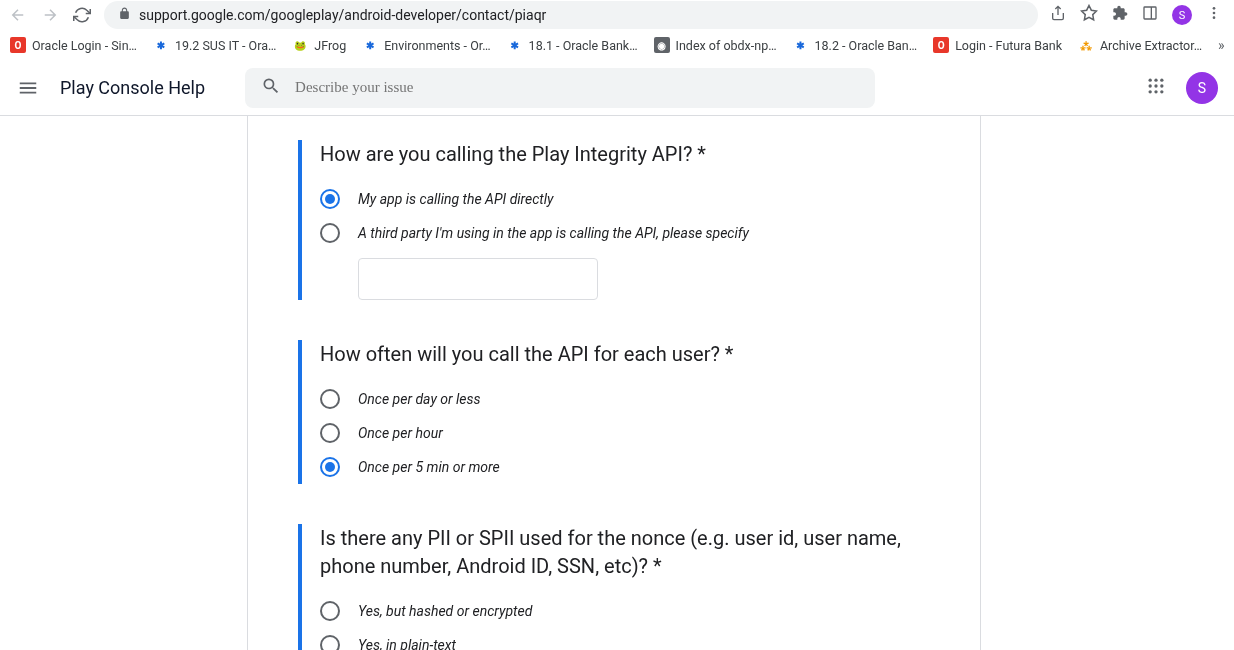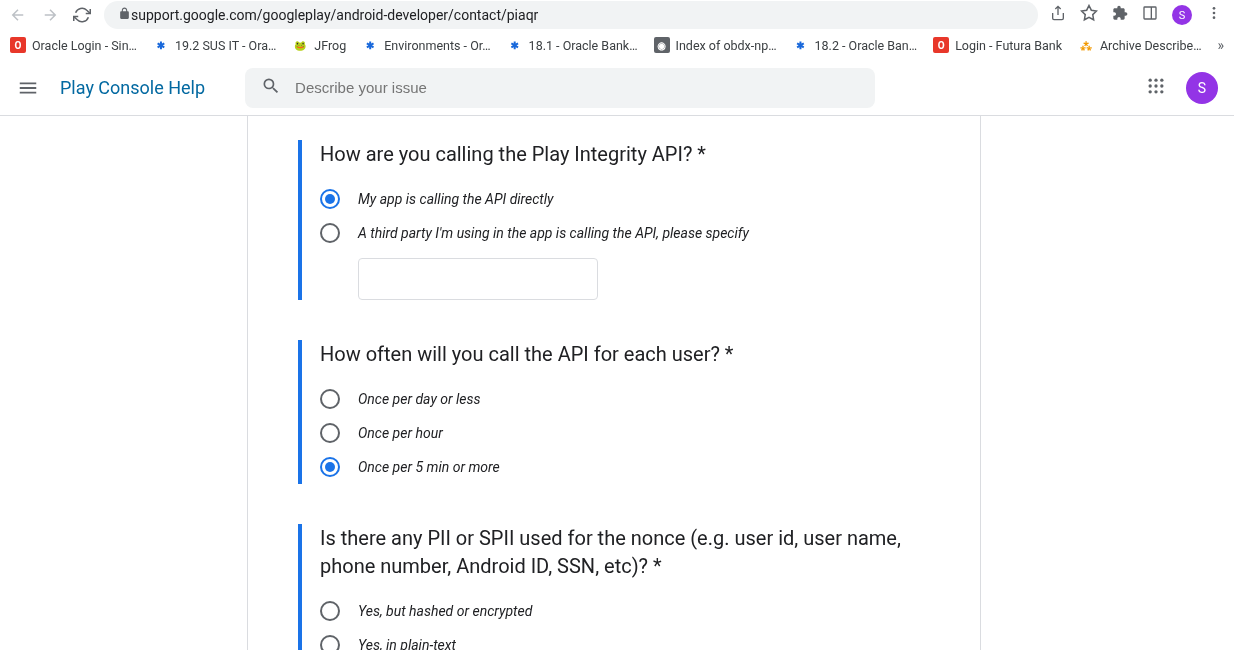--- a/index.html
+++ b/index.html
@@ -2,37 +2,37 @@
 <html><head>
   <meta charset="utf-8">
   <style>
     * { box-sizing: border-box; margin: 0; padding: 0; }
     body { font-family: 'Google Sans', Roboto, Arial, sans-serif; background: #fff; color: #202124; width: 1234px; height: 650px; overflow: hidden; }
     
     
     .chrome-toolbar { height: 30px; display: flex; align-items: center; padding: 0 8px; gap: 12px; }
     .nav-btn { width: 20px; height: 20px; display: flex; align-items: center; justify-content: center; color: #5f6368; }
     .nav-btn.disabled { color: #bdc1c6; }
-    .url-bar { flex: 1; height: 28px; background: #f1f3f4; border-radius: 14px; display: flex; align-items: center; padding: 0 14px; gap: 0; font-size: 14px; color: #202124; }
+    .url-bar { flex: 1; height: 28px; background: #f1f3f4; border-radius: 14px; display: flex; align-items: center; padding: 0 14px; gap: 8px; font-size: 14px; color: #202124; }
     .lock-icon { color: #5f6368; }
     .toolbar-right { display: flex; align-items: center; gap: 14px; color: #5f6368; padding-right: 4px; }
     .profile-badge-small { width: 20px; height: 20px; border-radius: 50%; background: #9334e6; color: white; font-size: 11px; display: flex; align-items: center; justify-content: center; }
     
     
     .bookmarks-bar { height: 30px; display: flex; align-items: center; padding: 0 10px; gap: 16px; font-size: 12.5px; color: #3c4043; }
     .bookmark { display: flex; align-items: center; gap: 6px; white-space: nowrap; }
     .bm-icon { width: 16px; height: 16px; display: flex; align-items: center; justify-content: center; border-radius: 2px; font-size: 10px; font-weight: bold; }
     .bm-overflow { margin-left: auto; color: #5f6368; font-size: 14px; }
     
     
     .app-header { height: 56px; border-bottom: 1px solid #dadce0; display: flex; align-items: center; padding: 0 16px; gap: 20px; }
     .hamburger { width: 24px; height: 24px; display: flex; align-items: center; justify-content: center; color: #5f6368; }
-    .app-title { font-size: 18px; color: #0369a1; }
+    .app-title { font-size: 18px; color: #0f172a; }
     .search-container { margin-left: 20px; width: 630px; height: 40px; background: #f1f3f4; border-radius: 8px; display: flex; align-items: center; padding: 0 16px; gap: 14px; }
-    .search-input { border: none; background: transparent; font-size: 15px; color: #5f6368; outline: none; flex: 1; }
+    .search-input { border: none; background: transparent; font-size: 15px; color: #5f6368; outline: none; flex: 1; font-family: Liberation Serif, serif; }
     .header-right { margin-left: auto; display: flex; align-items: center; gap: 16px; }
     .apps-grid { width: 24px; height: 24px; color: #5f6368; }
     .profile-badge { width: 32px; height: 32px; border-radius: 50%; background: #9334e6; color: white; font-size: 14px; display: flex; align-items: center; justify-content: center; }
     
     
     .content-wrapper { display: flex; height: calc(650px - 30px - 30px - 56px); }
     .left-space { width: 247px; }
     .main-content { width: 734px; border-left: 1px solid #dadce0; border-right: 1px solid #dadce0; padding: 24px 50px 0 50px; overflow-y: auto; }
     .right-space { flex: 1; }
     
@@ -127,21 +127,21 @@
     <div class="bookmark">
       <div class="bm-icon" style="background: rgb(255, 255, 255); color: rgb(24, 104, 219);">✱</div>
       <span>18.2 - Oracle Ban…</span>
     </div>
     <div class="bookmark">
       <div class="bm-icon" style="background: rgb(232, 55, 42); color: rgb(255, 255, 255);">O</div>
       <span>Login - Futura Bank</span>
     </div>
     <div class="bookmark">
       <div class="bm-icon" style="background: rgb(255, 255, 255); color: rgb(242, 153, 0);">⁂</div>
-      <span>Archive Describe…</span>
+      <span>Archive Extractor…</span>
     </div>
     <div class="bm-overflow">»</div>
   </div>
 
 <div class="app-header">
   <div class="hamburger">
     <svg width="22" height="22" viewBox="0 0 24 24" fill="currentColor">
         <path d="M3 18h18v-2H3v2zm0-5h18v-2H3v2zm0-7v2h18V6H3z"></path>
       </svg>
   </div>

